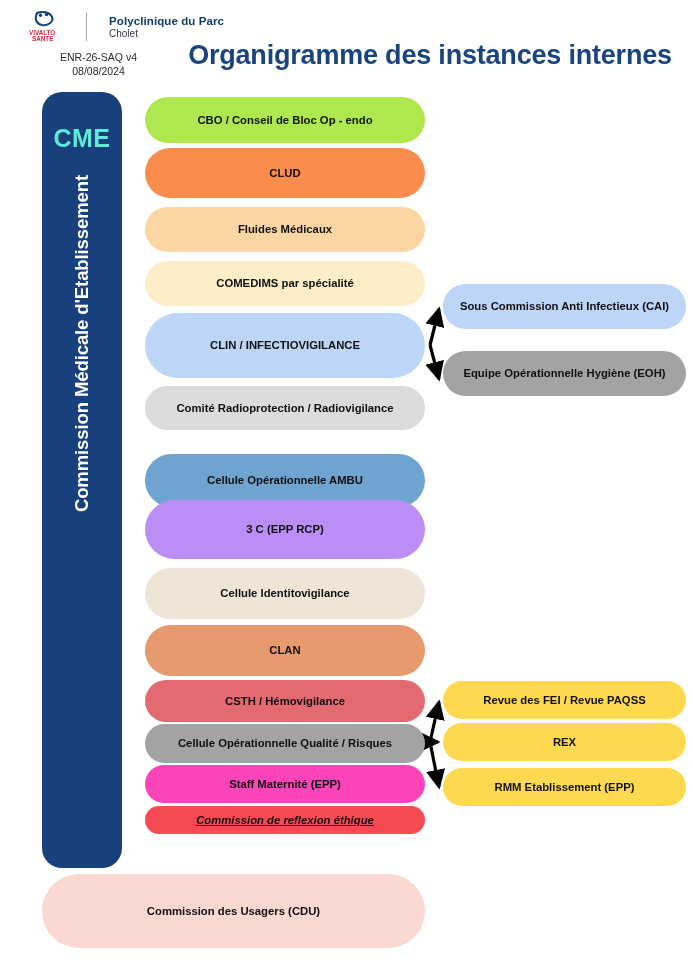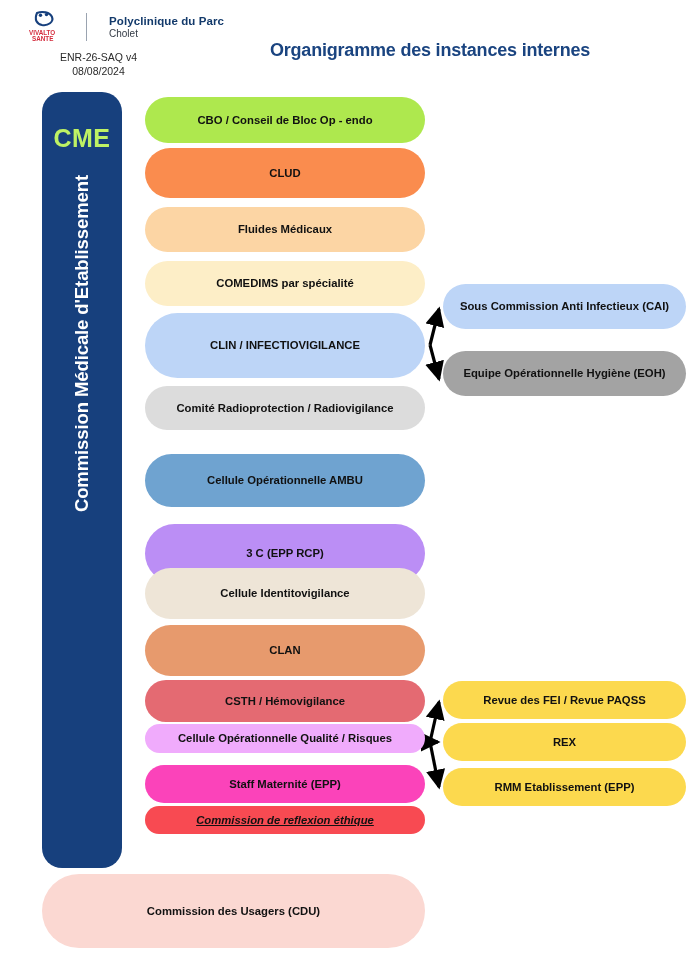--- a/index.html
+++ b/index.html
@@ -23,33 +23,33 @@
     font-size: 11.5px; font-weight: bold; color: #133a6b;
     letter-spacing: .1px; white-space: nowrap;
   }
   .logo-city { font-size: 10px; color: #333a45; white-space: nowrap; }
   .doc-ref {
     margin-top: 6px; text-align: center; width: 141px;
     font-size: 10.5px; color: #2a2a2a; line-height: 1.35;
   }
   #chart-title {
     position: absolute; left: 180px; top: 40px; width: 500px;
-    text-align: center; font-size: 18px; font-weight: bold;
+    text-align: center; font-size: 27px; font-weight: bold;
     color: #1a4480; letter-spacing: -.2px;
   }
 
   
   #cme-spine {
     position: absolute; left: 42px; top: 92px;
     width: 80px; height: 776px;
     background: #17407d; border-radius: 20px;
     display: flex; flex-direction: column; align-items: center;
   }
   #cme-abbrev {
-    color: #bef264; font-size: 25px; font-weight: bold;
+    color: #5eead4; font-size: 25px; font-weight: bold;
     margin-top: 32px; letter-spacing: .5px;
   }
   #cme-fulllabel {
     color: #fff; font-size: 18.5px; font-weight: bold;
     writing-mode: vertical-rl; transform: rotate(180deg);
     margin-top: 22px; letter-spacing: -.1px; white-space: nowrap;
   }
 
   
   .pill {
@@ -140,33 +140,33 @@
       </div>
     <div class="pill main" style="top: 313px; height: 65px; background: rgb(189, 213, 247); border-radius: 32.5px;">
         <span>CLIN / INFECTIOVIGILANCE</span>
       </div>
     <div class="pill main" style="top: 386px; height: 44px; background: rgb(220, 220, 220); border-radius: 22px;">
         <span>Comité Radioprotection / Radiovigilance</span>
       </div>
     <div class="pill main" style="top: 438px; height: 53px; background: rgb(111, 163, 208); border-radius: 26.5px; margin-top: 16px;">
         <span>Cellule Opérationnelle AMBU</span>
       </div>
-    <div class="pill main" style="top: 524px; height: 59px; background: rgb(187, 142, 245); border-radius: 29.5px;">
+    <div class="pill main" style="top: 500px; height: 59px; background: rgb(187, 142, 245); border-radius: 29.5px;">
         <span>3 C (EPP RCP)</span>
       </div>
     <div class="pill main" style="top: 568px; height: 51px; background: rgb(238, 229, 215); border-radius: 25.5px;">
         <span>Cellule Identitovigilance</span>
       </div>
     <div class="pill main" style="top: 625px; height: 51px; background: rgb(231, 154, 109); border-radius: 25.5px;">
         <span>CLAN</span>
       </div>
     <div class="pill main" style="top: 680px; height: 42px; background: rgb(228, 106, 114); border-radius: 21px;">
         <span>CSTH / Hémovigilance</span>
       </div>
-    <div class="pill main" style="top: 724px; height: 29px; background: #f0abfc; border-radius: 19.5px;">
+    <div class="pill main" style="top: 724px; height: 39px; background: #a3a3a3; border-radius: 19.5px;">
         <span>Cellule Opérationnelle Qualité / Risques</span>
       </div>
     <div class="pill main" style="top: 765px; height: 38px; background: rgb(251, 67, 186); border-radius: 19px;">
         <span>Staff Maternité (EPP)</span>
       </div>
     <div class="pill main underline" style="top: 806px; height: 28px; background: rgb(248, 74, 82); border-radius: 19px; font-style: italic;">
         <span>Commission de reflexion éthique</span>
       </div>
   </div>
 

